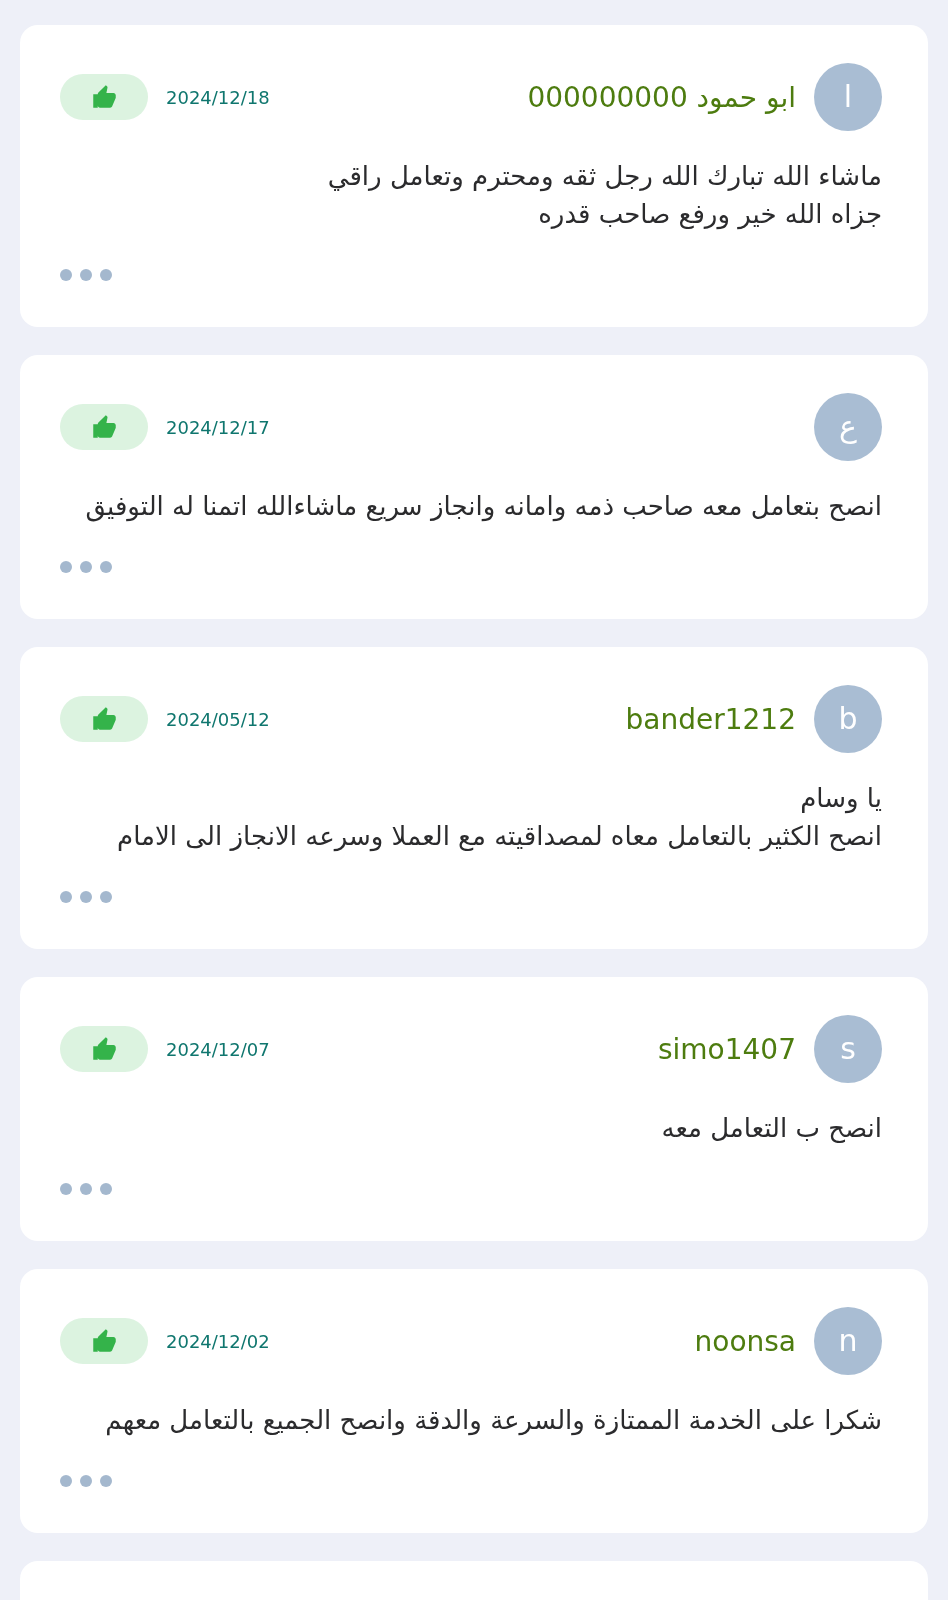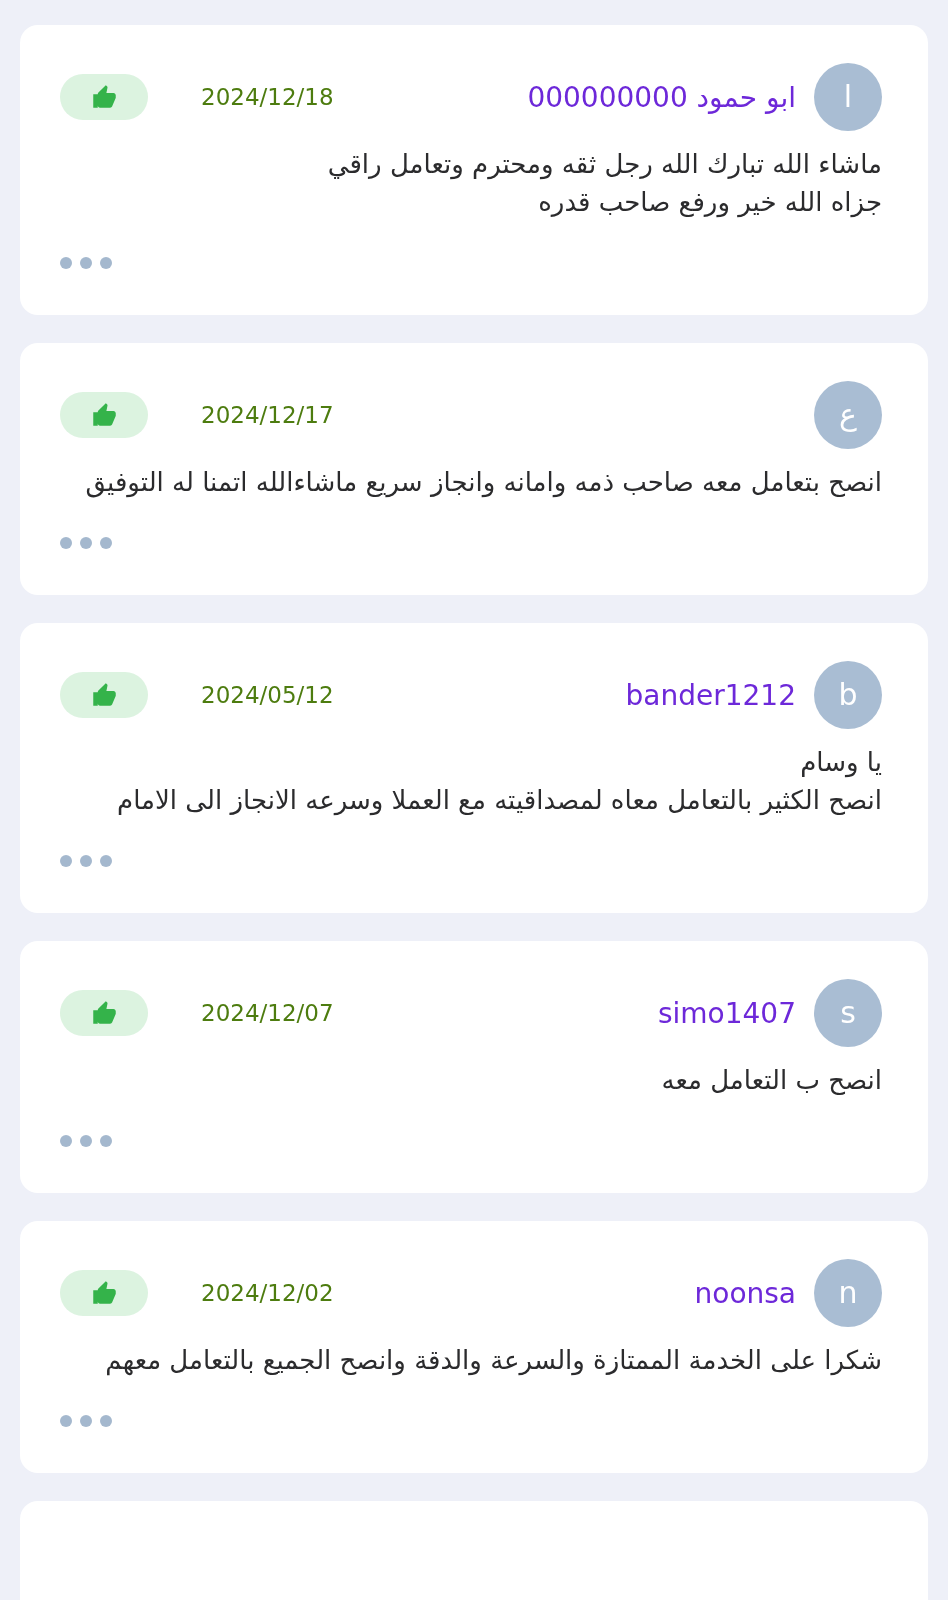--- a/index.html
+++ b/index.html
@@ -42,50 +42,49 @@
     background: #a9bdd3;
     color: #ffffff;
     display: flex;
     align-items: center;
     justify-content: center;
     font-size: 30px;
     line-height: 1;
     user-select: none;
   }
   .username {
-    color: #6d28d9;
+    color: #4d7c0f;
     font-size: 28px;
     text-decoration: none;
     white-space: nowrap;
     text-align: right;
   }
   .spacer { flex: 1 1 auto; }
   .date {
-    color: #4d7c0f;
-    font-size: 23px;
+    color: #0f766e;
+    font-size: 18px;
     white-space: nowrap;
-    margin-left: 35px;
   }
   .badge {
     flex: 0 0 auto;
     width: 88px;
     height: 46px;
     border-radius: 23px;
     background: #dcf3e0;
     display: flex;
     align-items: center;
     justify-content: center;
   }
   .badge svg {
     width: 27px;
     height: 27px;
     fill: #34b34a;
   }
   .review-text {
-    margin-top: 14px;
+    margin-top: 26px;
     color: #2b2b2d;
     font-size: 26px;
     line-height: 38px;
     text-align: right;
   }
   .dots {
     margin-top: 36px;
     align-self: flex-end; 
     direction: ltr;
     display: flex;

